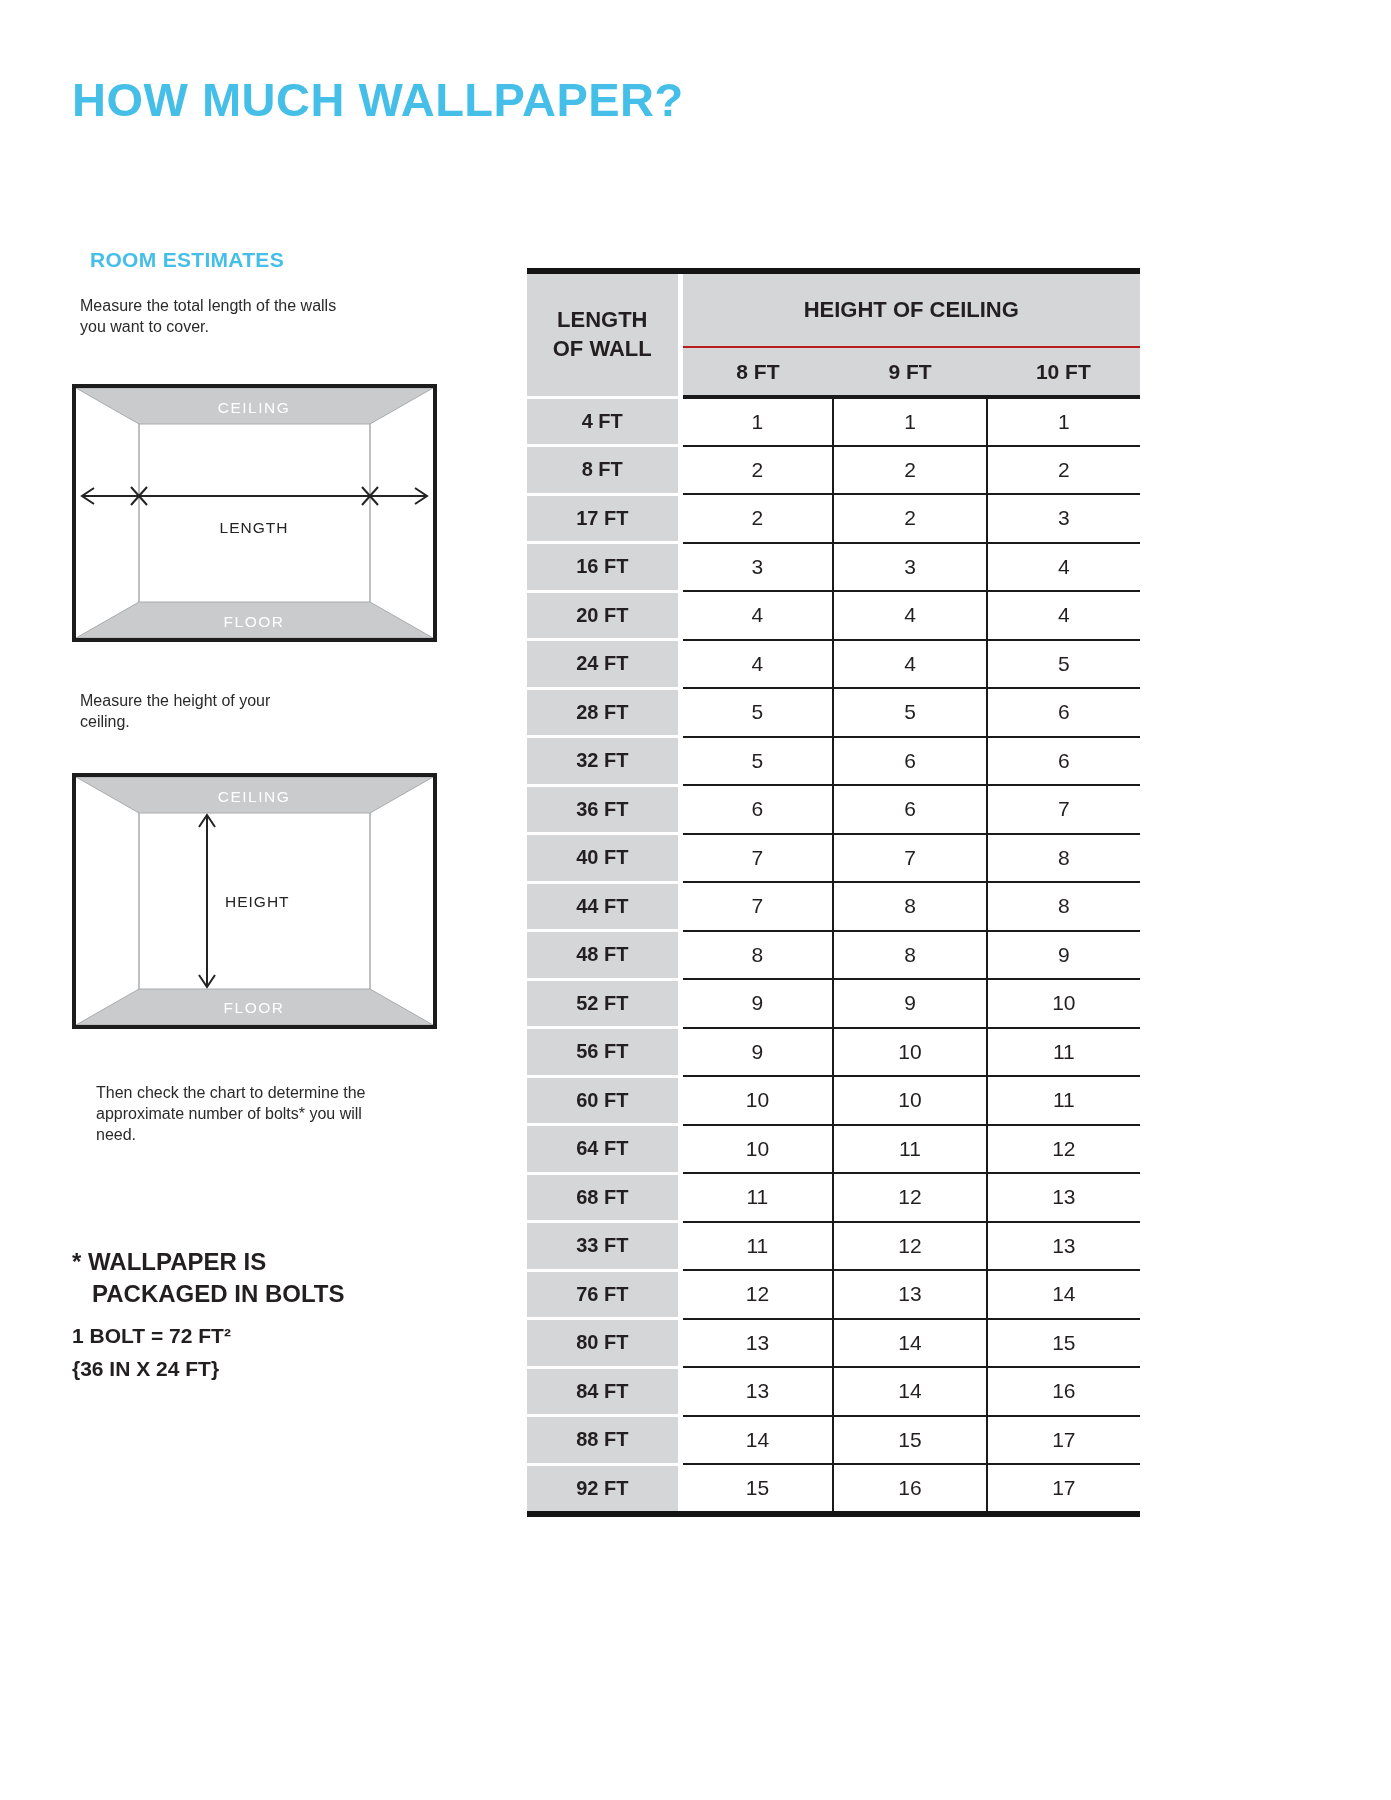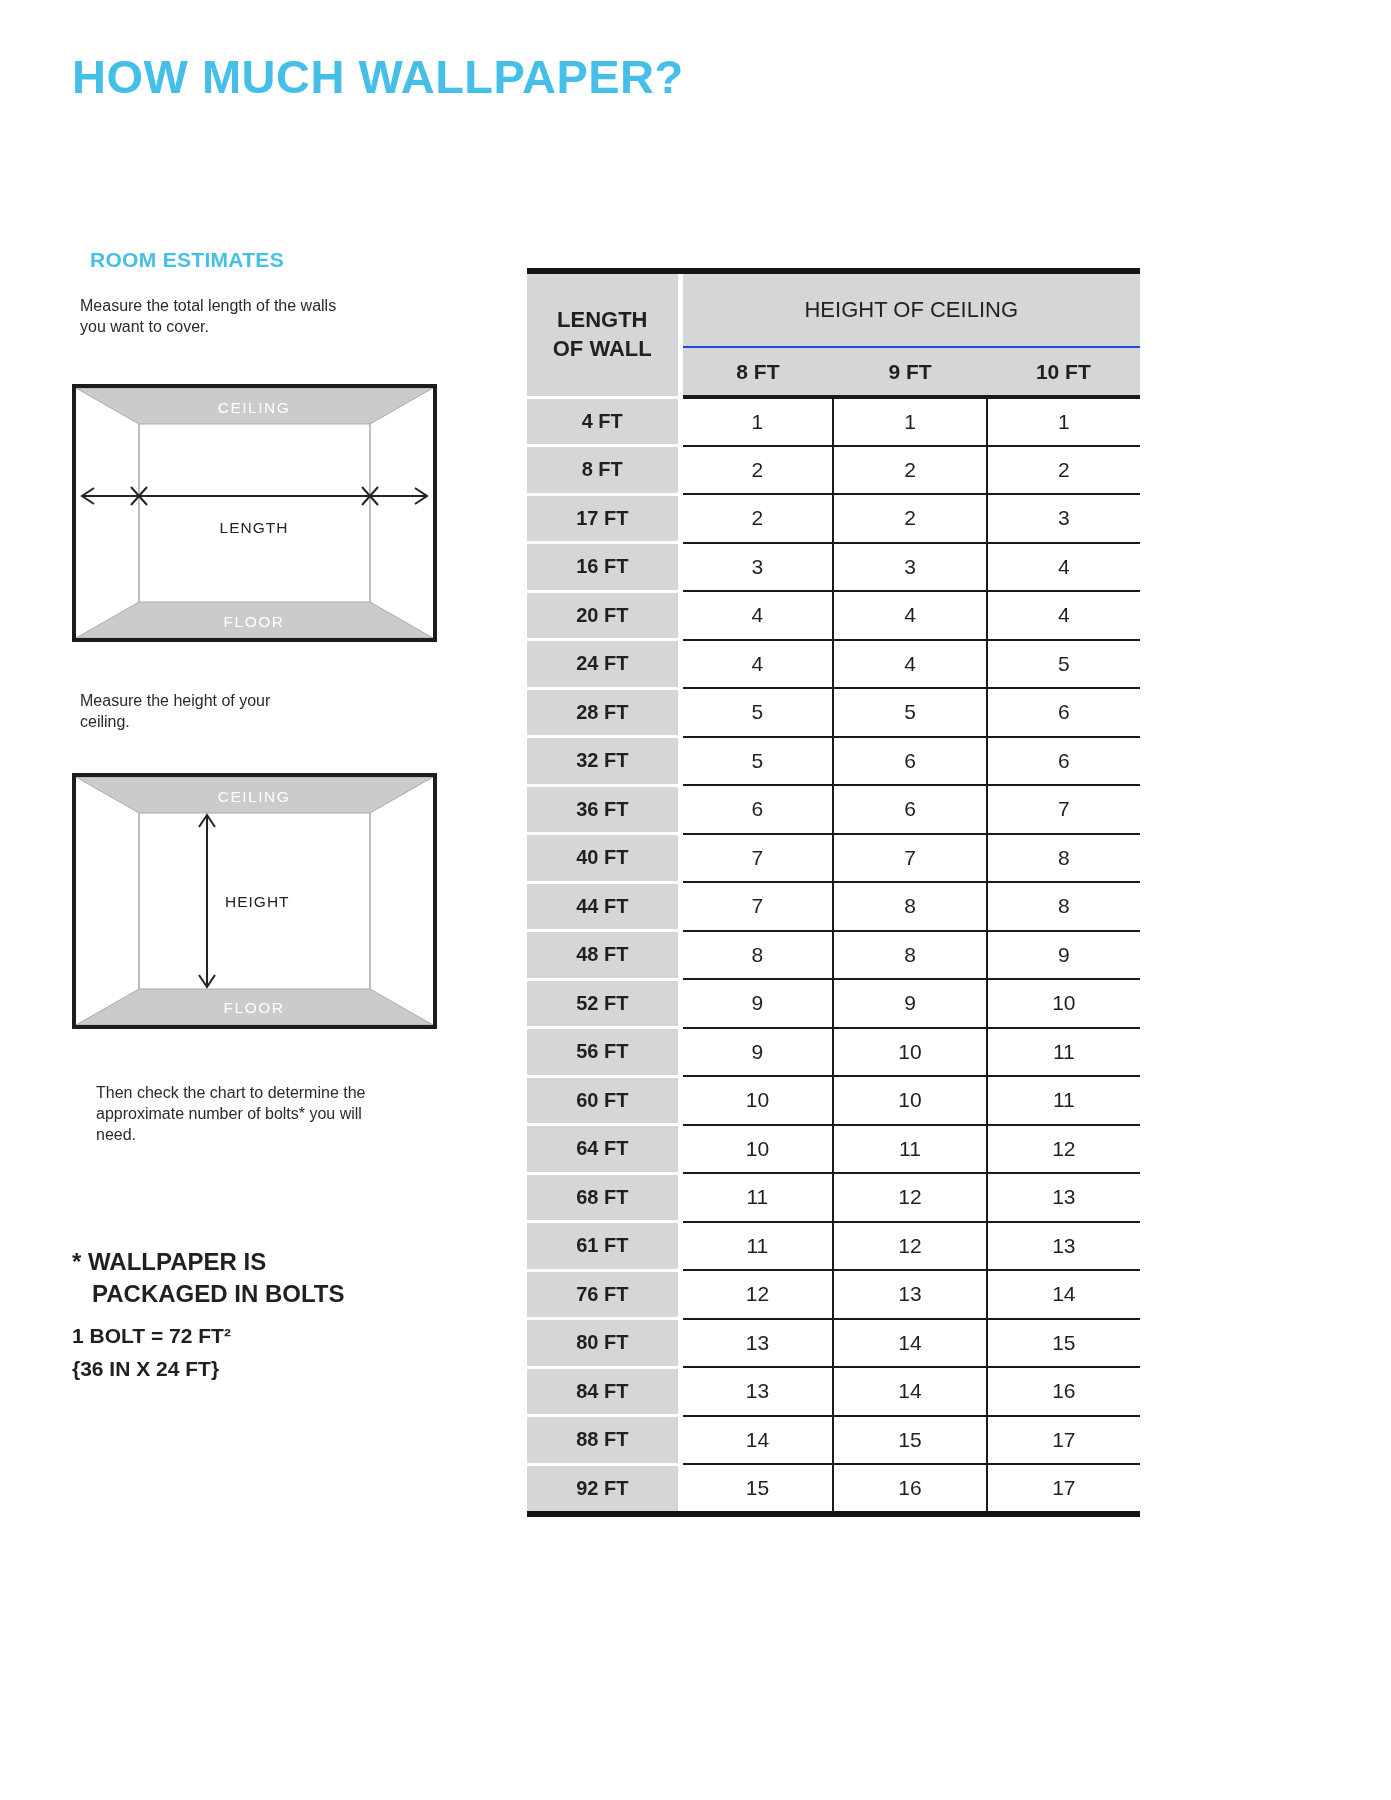--- a/index.html
+++ b/index.html
@@ -2,21 +2,21 @@
 <html style="--accent: #45bfe8; --table-gray: #d5d6d7; --diagram-gray: #c9cbcc;"><head>
 <meta charset="utf-8">
 <style>
   html, body { margin:0; padding:0; background:#ffffff; }
   .page {
     position:relative; width:1391px; height:1800px; background:#fff;
     font-family:"Liberation Sans", sans-serif; color:#231f20; overflow:hidden;
   }
 
   .title {
-    position:absolute; left:72px; top:49px; margin:0;
+    position:absolute; left:72px; top:72px; margin:0;
     font-size:47px; font-weight:bold; letter-spacing:0.5px;
     color:var(--accent, #45bfe8);
   }
 
   .sec-head {
     position:absolute; left:72px; top:230px; margin:18px;
     font-size:21px; font-weight:bold; letter-spacing:0.3px;
     color:var(--accent, #45bfe8);
   }
   .table-head {
@@ -57,22 +57,22 @@
   }
   .bolts-table th, .bolts-table td { text-align:center; vertical-align:middle; padding:0; }
   .c-len { width:153px; }
   .len-head {
     background:var(--table-gray, #d5d6d7);
     font-size:22px; font-weight:bold; line-height:1.3; white-space:pre-line;
     border-right:5px solid #ffffff; border-bottom:3px solid #ffffff;
   }
   .ceil-head {
     background:var(--table-gray, #d5d6d7);
-    font-size:22px; font-weight:normal; height:72px;
-    border-bottom:2px solid #1d4ed8;
+    font-size:22px; font-weight:bold; height:72px;
+    border-bottom:2px solid #b91c1c;
   }
   .sub {
     background:var(--table-gray, #d5d6d7);
     font-size:21px; font-weight:bold; height:47px;
     border-bottom:4px solid #1a1a1a;
   }
   td.len {
     background:var(--table-gray, #d5d6d7);
     font-size:20px; font-weight:bold; height:45.5px;
     border-right:5px solid #ffffff; border-bottom:3px solid #ffffff;
@@ -260,21 +260,21 @@
             <td class="val">11</td>
             <td class="val">12</td>
           </tr>
           <tr>
             <td class="len">68 FT</td>
             <td class="val">11</td>
             <td class="val">12</td>
             <td class="val">13</td>
           </tr>
           <tr>
-            <td class="len">61 FT</td>
+            <td class="len">33 FT</td>
             <td class="val">11</td>
             <td class="val">12</td>
             <td class="val">13</td>
           </tr>
           <tr>
             <td class="len">76 FT</td>
             <td class="val">12</td>
             <td class="val">13</td>
             <td class="val">14</td>
           </tr>

